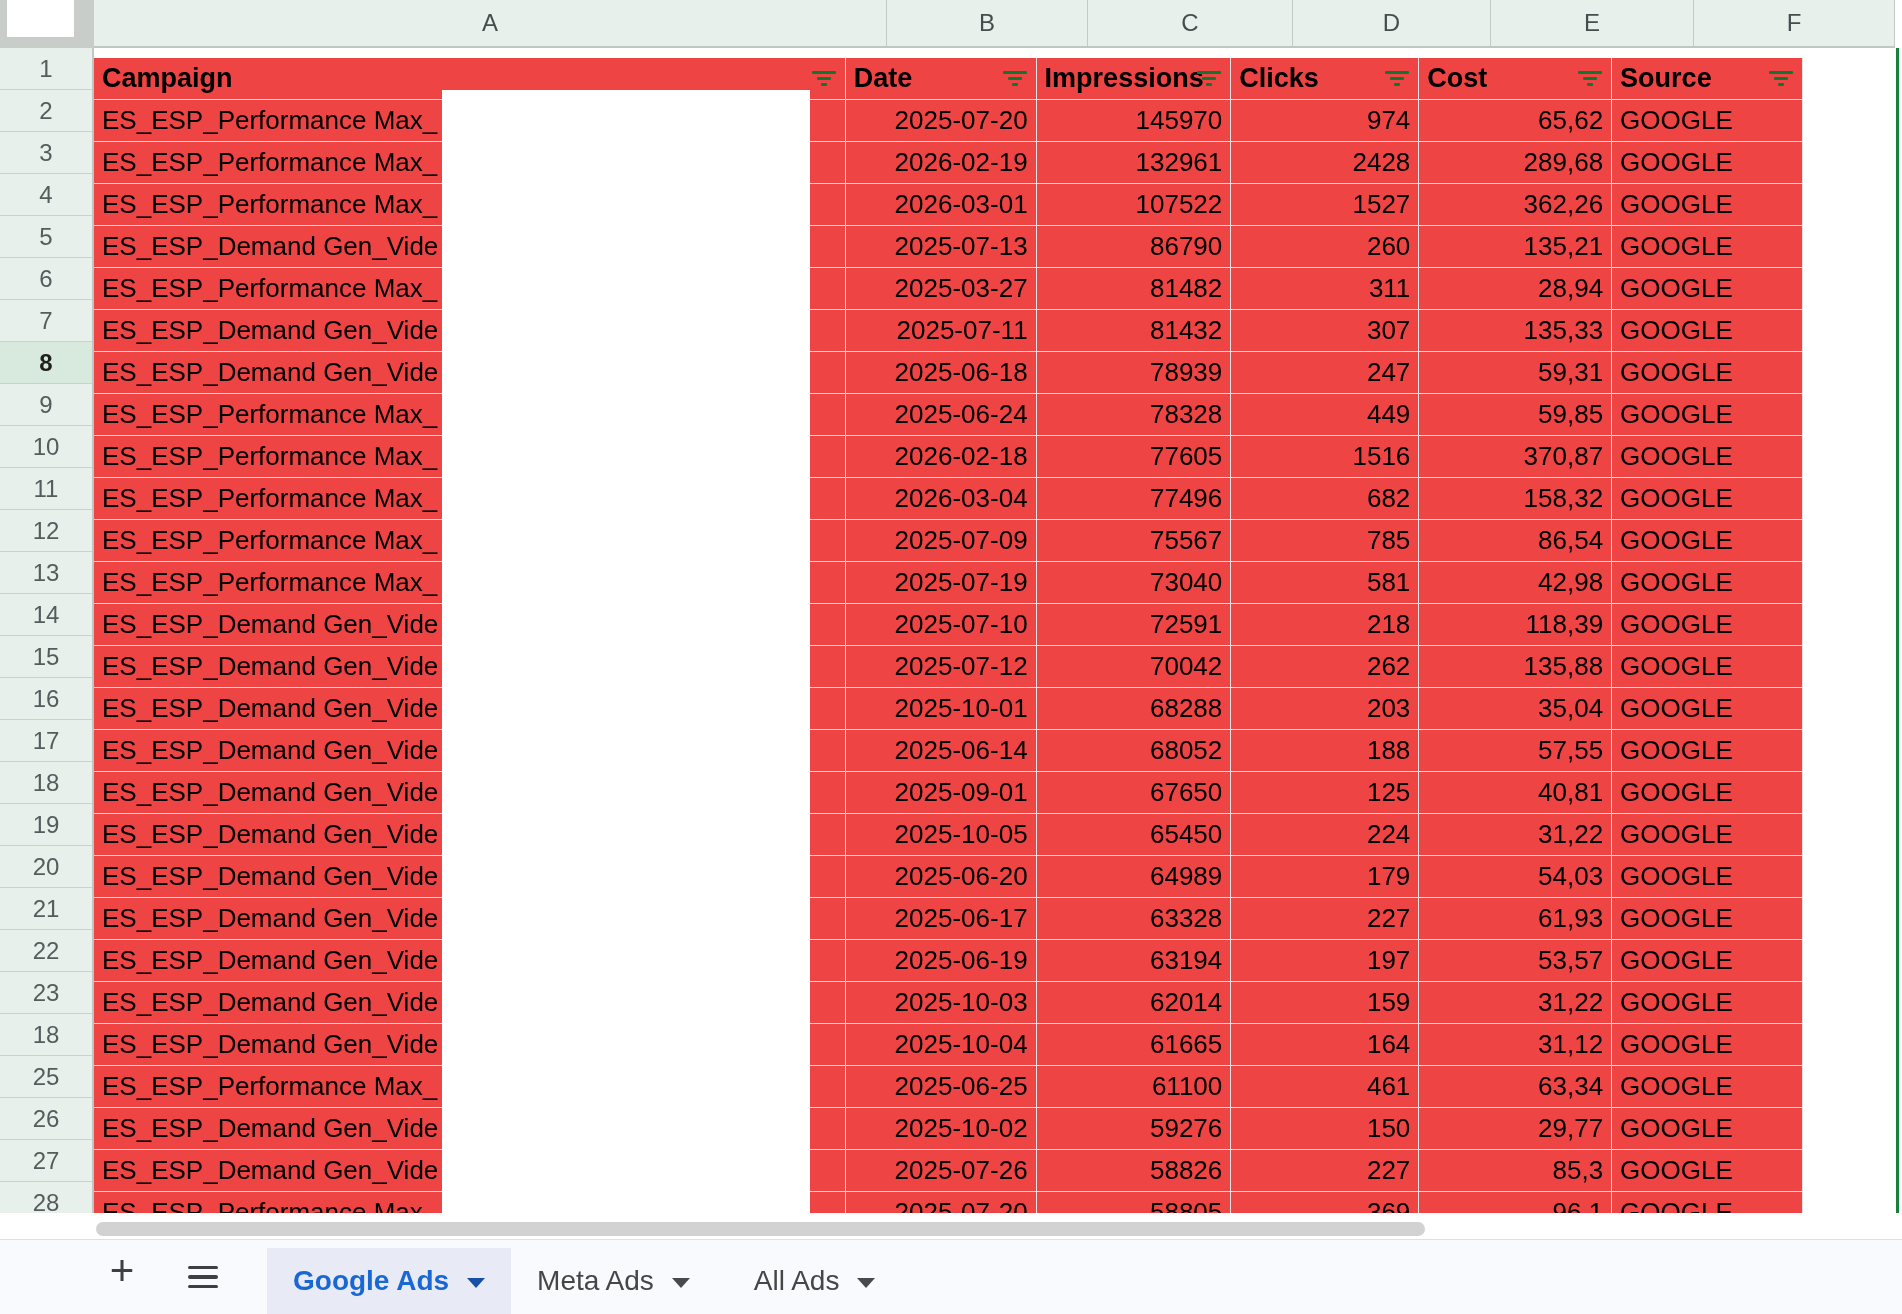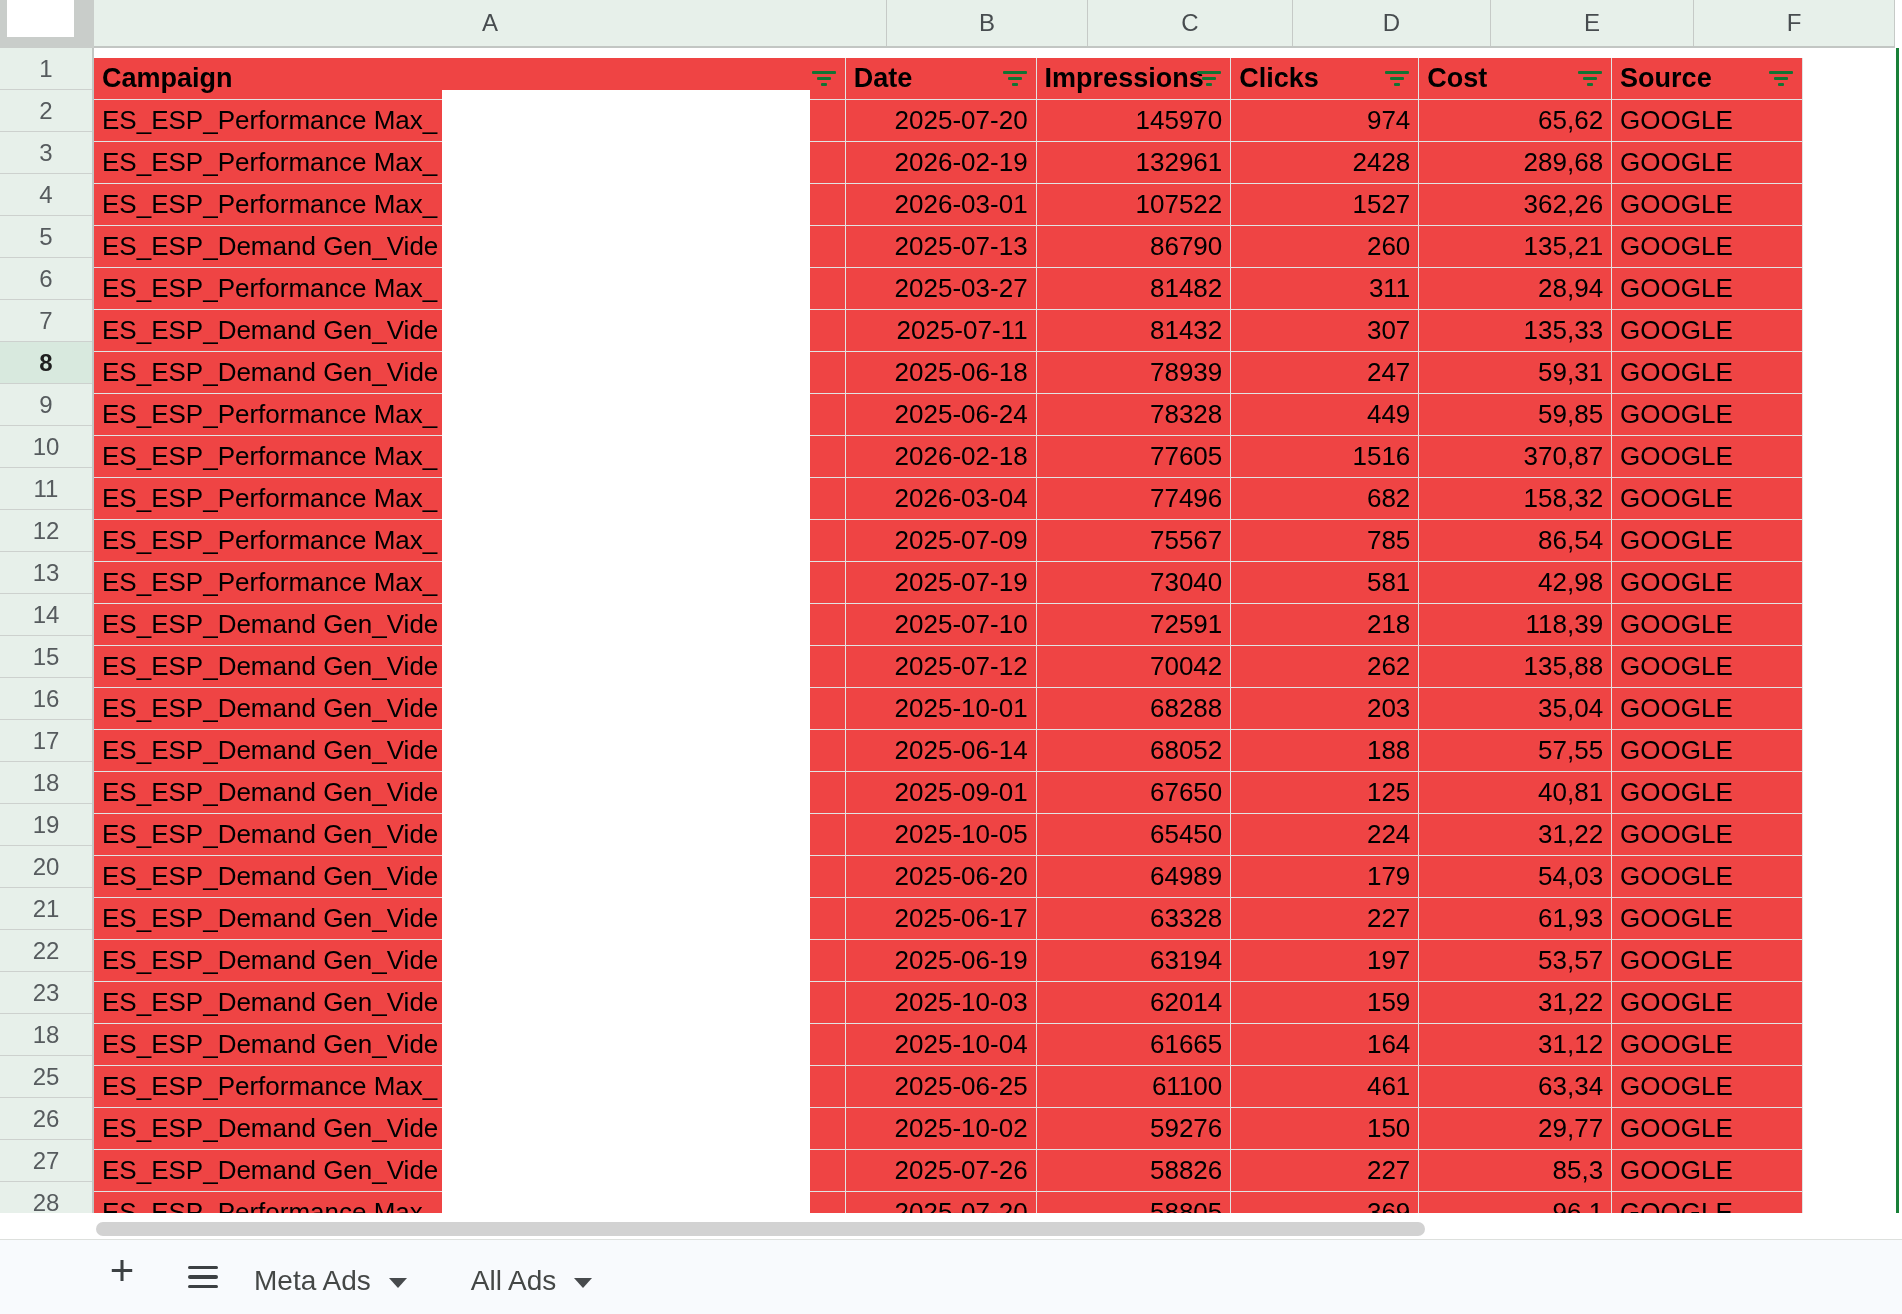--- a/index.html
+++ b/index.html
@@ -446,20 +446,24 @@
 
   <div class="tabbar">
     <div class="tb-btn plusbtn">
       <span>+</span>
     </div>
     <div class="tb-btn menubtn">
       <i></i>
         <i></i>
         <i></i>
     </div>
+    <div class="tab active" style="margin-left:39px;">
+      <span>Google Ads</span>
+      <span class="caret"></span>
+    </div>
     <div class="tab">
       <span>Meta Ads</span>
       <span class="caret"></span>
     </div>
     <div class="tab-gap"></div>
     <div class="tab">
       <span>All Ads</span>
       <span class="caret"></span>
     </div>
   </div>

